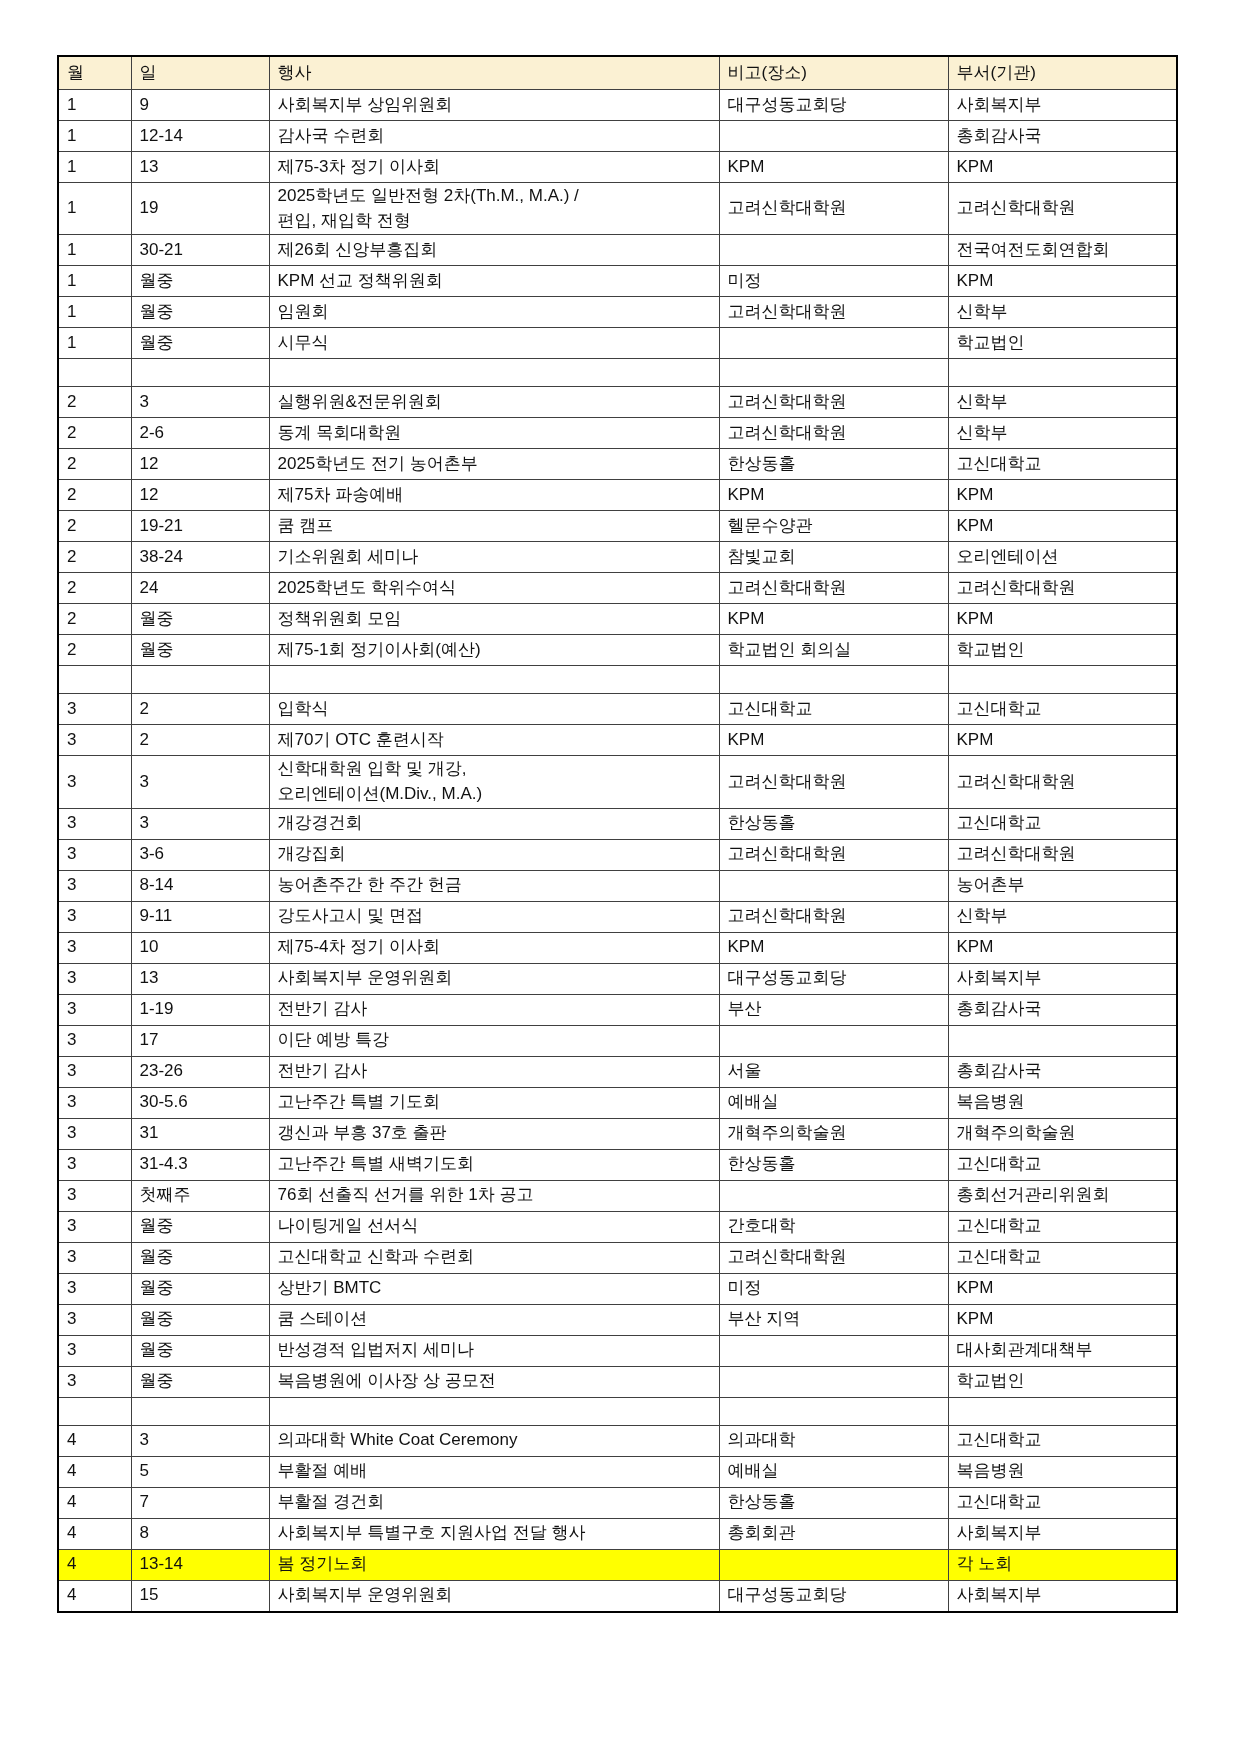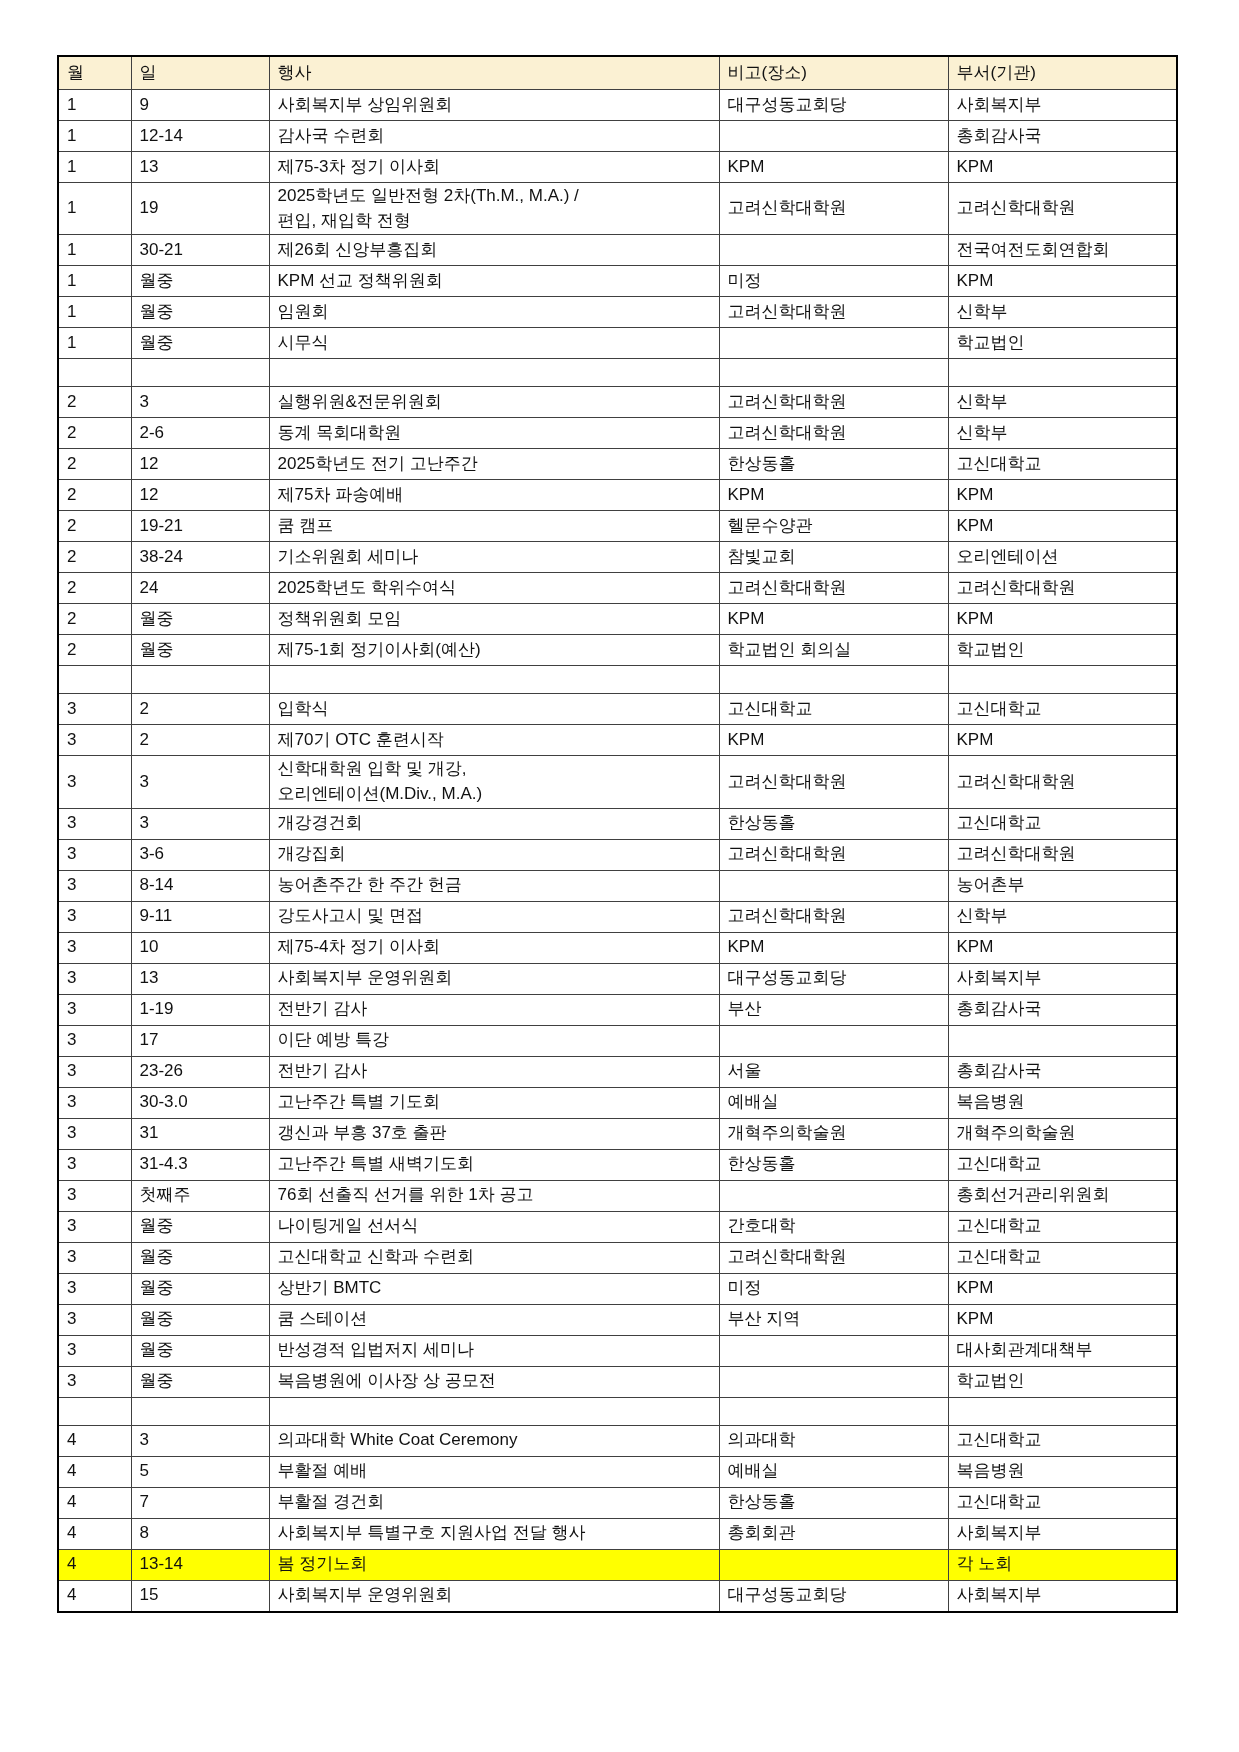--- a/index.html
+++ b/index.html
@@ -139,21 +139,21 @@
         <tr>
           <td>2</td>
           <td>2-6</td>
           <td>동계 목회대학원</td>
           <td>고려신학대학원</td>
           <td>신학부</td>
         </tr>
         <tr>
           <td>2</td>
           <td>12</td>
-          <td>2025학년도 전기 고난주간</td>
+          <td>2025학년도 전기 농어촌부</td>
           <td>한상동홀</td>
           <td>고신대학교</td>
         </tr>
         <tr>
           <td>2</td>
           <td>12</td>
           <td>제75차 파송예배</td>
           <td>KPM</td>
           <td>KPM</td>
         </tr>
@@ -279,21 +279,21 @@
         </tr>
         <tr>
           <td>3</td>
           <td>23-26</td>
           <td>전반기 감사</td>
           <td>서울</td>
           <td>총회감사국</td>
         </tr>
         <tr>
           <td>3</td>
-          <td>30-3.0</td>
+          <td>30-5.6</td>
           <td>고난주간 특별 기도회</td>
           <td>예배실</td>
           <td>복음병원</td>
         </tr>
         <tr>
           <td>3</td>
           <td>31</td>
           <td>갱신과 부흥 37호 출판</td>
           <td>개혁주의학술원</td>
           <td>개혁주의학술원</td>

